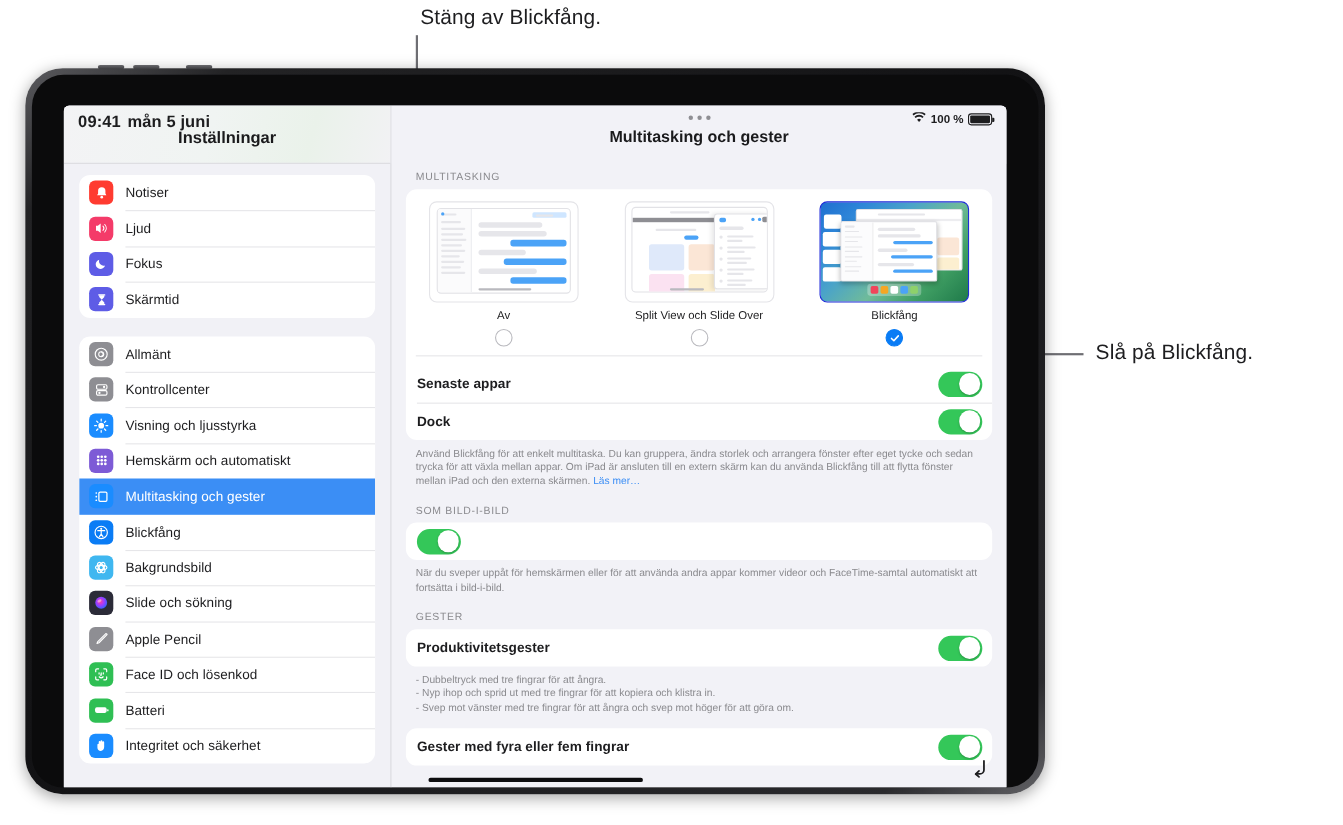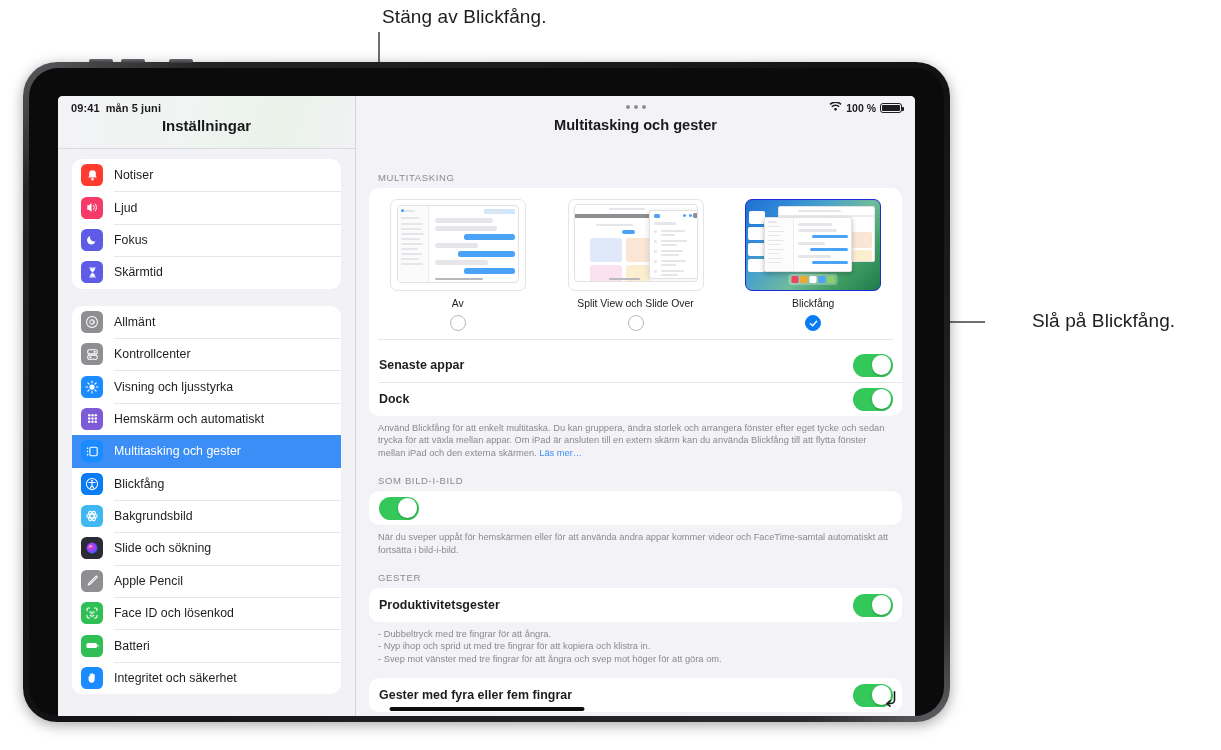--- a/index.html
+++ b/index.html
@@ -59,21 +59,21 @@
     overflow: hidden;
   }
   #sidebar-head {
     height: 53px; flex: 0 0 53px;
     background: linear-gradient(105deg,#f3f3f5 0%,#f0f4f2 45%,#eaf2ea 75%,#f2f2f4 100%);
     border-bottom: 1px solid #dcdce0;
     position: relative;
   }
   #status-left {
     position: absolute; left: 13px; top: 6px;
-    font-size: 11px; font-weight: 700; color: #1d1d1f;
+    font-size: 15px; font-weight: 700; color: #1d1d1f;
     letter-spacing: .1px;
   }
   #status-left .date { font-weight: 600; margin-left: 6px; }
   #sidebar-title {
     position: absolute; left: 0; right: 0; top: 21px;
     text-align: center; font-size: 15px; font-weight: 700; color: #1a1a1c;
   }
   #sidebar-scroll { flex: 1; overflow: hidden; padding: 10px 14px 0 14px; }
   .s-group {
     background: #ffffff; border-radius: 10px; overflow: hidden;
@@ -118,21 +118,21 @@
   .batt {
     width: 22px; height: 10.5px; border: 1.4px solid #1d1d1f; border-radius: 3px;
     position: relative; padding: 1.2px;
   }
   .batt::after {
     content:""; position:absolute; right:-3.4px; top:3px; width:2px; height:4px;
     background:#1d1d1f; border-radius:0 1px 1px 0;
   }
   .batt i { display:block; height:100%; width:100%; background:#1d1d1f; border-radius:1px; }
 
-  #main-scroll { flex: 1; overflow: hidden; padding: 0 13px 0 13px; margin-top: 16px; }
+  #main-scroll { flex: 1; overflow: hidden; padding: 0 13px 0 13px; }
   .sec-head {
     font-size: 9.5px; color: #8a8a8e; letter-spacing: .65px;
     padding: 7px 0 5px 9px; text-transform: uppercase;
   }
   .card { background:#fff; border-radius: 10px; overflow: hidden; }
   .footnote {
     font-size: 9.3px; line-height: 12.4px; color: #8a8a8e;
     padding: 6px 9px 9px 9px;
   }
   .footnote a { color: #3b8ef5; text-decoration: none; }
@@ -197,21 +197,21 @@
 </style>
 </head>
 <body>
 
 <div id="root">
 
   <div class="callout-text" style="left:382px; top:6px;text-align:center;">Stäng av Blickfång.</div>
   <div class="callout-line" style="left:378px; top:32px; width:2px; height:290px;"></div>
   <div class="callout-line" style="left:378px; top:321px; width:106px; height:2px;"></div>
 
-  <div class="callout-text" style="left:1032px; top:310px;">Slå på Blickfång.</div>
+  <div class="callout-text" style="left:996px; top:310px;">Slå på Blickfång.</div>
   <div class="callout-line" style="left:783px; top:321px; width:202px; height:2px;"></div>
 
   <div id="device">
     <div class="edge-btn" style="left:66px; top:-3px; width:24px; height:4px;"></div>
     <div class="edge-btn" style="left:98px; top:-3px; width:24px; height:4px;"></div>
     <div class="edge-btn" style="left:146px; top:-3px; width:24px; height:4px;"></div>
 
     <div id="device-inner">
       <div id="screen">
 

